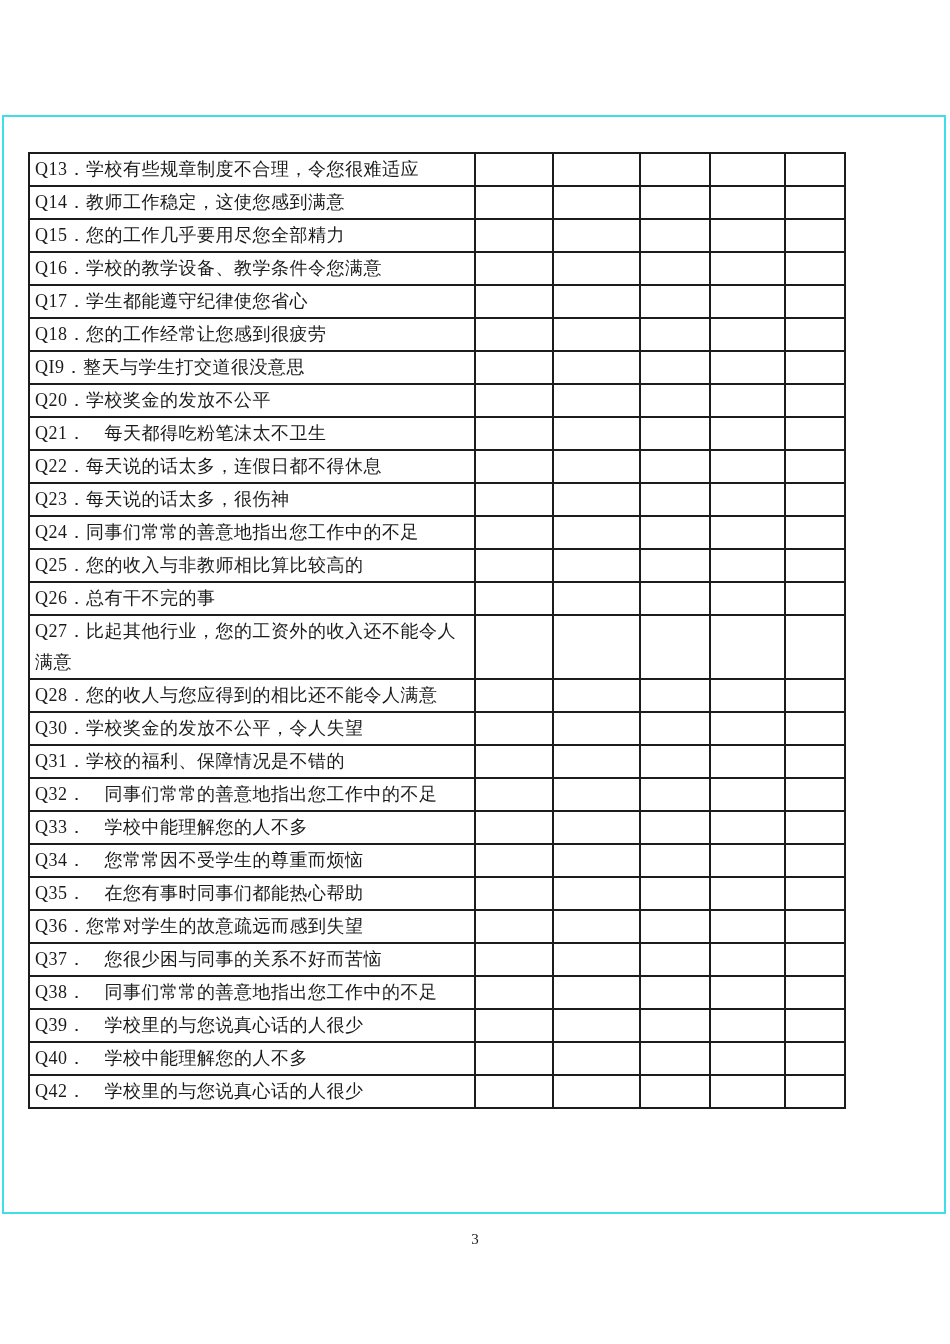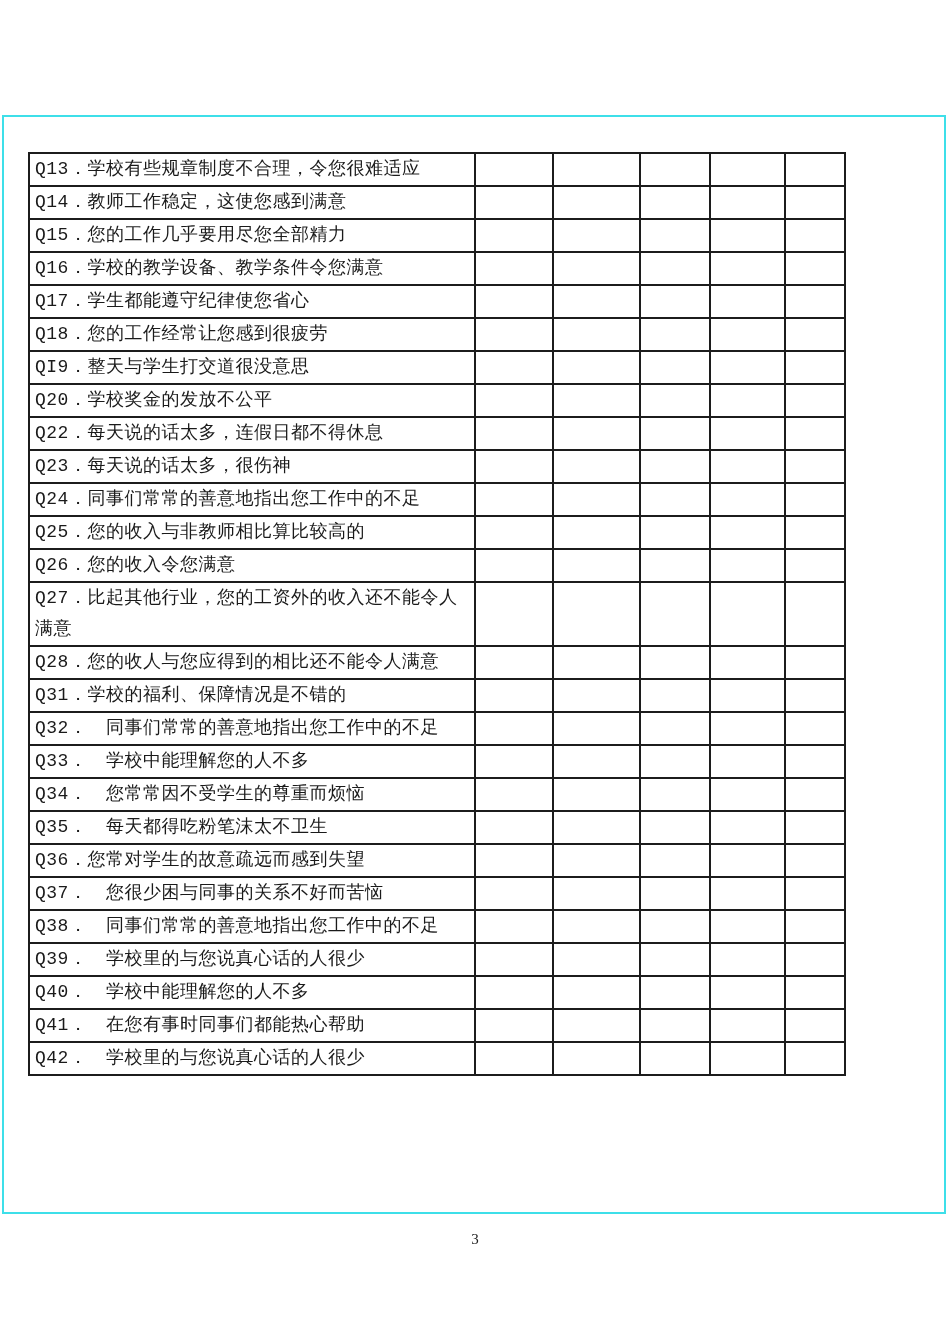--- a/index.html
+++ b/index.html
@@ -38,21 +38,20 @@
     vertical-align: middle;
   }
   td.q-cell {
     height: 29px;
     padding: 0 4px 0 5px;
     font-size: 18px;
     line-height: 31px;
     letter-spacing: 0.5px;
     word-break: break-all;
     white-space: normal;
-    font-family: Liberation Mono, monospace;
   }
   td.a-cell {
     height: 29px;
   }
   col.c0 { width: 446px; }
   col.c1 { width: 78px; }
   col.c2 { width: 87px; }
   col.c3 { width: 70px; }
   col.c4 { width: 75px; }
   col.c5 { width: 60px; }
@@ -139,20 +138,28 @@
       </tr>
       <tr>
         <td class="q-cell">Q20．学校奖金的发放不公平</td>
         <td class="a-cell"></td>
         <td class="a-cell"></td>
         <td class="a-cell"></td>
         <td class="a-cell"></td>
         <td class="a-cell"></td>
       </tr>
       <tr>
+        <td class="q-cell">Q21．　每天都得吃粉笔沫太不卫生</td>
+        <td class="a-cell"></td>
+        <td class="a-cell"></td>
+        <td class="a-cell"></td>
+        <td class="a-cell"></td>
+        <td class="a-cell"></td>
+      </tr>
+      <tr>
         <td class="q-cell">Q22．每天说的话太多，连假日都不得休息</td>
         <td class="a-cell"></td>
         <td class="a-cell"></td>
         <td class="a-cell"></td>
         <td class="a-cell"></td>
         <td class="a-cell"></td>
       </tr>
       <tr>
         <td class="q-cell">Q23．每天说的话太多，很伤神</td>
         <td class="a-cell"></td>
@@ -171,21 +178,21 @@
       </tr>
       <tr>
         <td class="q-cell">Q25．您的收入与非教师相比算比较高的</td>
         <td class="a-cell"></td>
         <td class="a-cell"></td>
         <td class="a-cell"></td>
         <td class="a-cell"></td>
         <td class="a-cell"></td>
       </tr>
       <tr>
-        <td class="q-cell">Q26．您的收入令您满意</td>
+        <td class="q-cell">Q26．总有干不完的事</td>
         <td class="a-cell"></td>
         <td class="a-cell"></td>
         <td class="a-cell"></td>
         <td class="a-cell"></td>
         <td class="a-cell"></td>
       </tr>
       <tr>
         <td class="q-cell">Q27．比起其他行业，您的工资外的收入还不能令人满意</td>
         <td class="a-cell"></td>
         <td class="a-cell"></td>
@@ -195,20 +202,28 @@
       </tr>
       <tr>
         <td class="q-cell">Q28．您的收人与您应得到的相比还不能令人满意</td>
         <td class="a-cell"></td>
         <td class="a-cell"></td>
         <td class="a-cell"></td>
         <td class="a-cell"></td>
         <td class="a-cell"></td>
       </tr>
       <tr>
+        <td class="q-cell">Q30．学校奖金的发放不公平，令人失望</td>
+        <td class="a-cell"></td>
+        <td class="a-cell"></td>
+        <td class="a-cell"></td>
+        <td class="a-cell"></td>
+        <td class="a-cell"></td>
+      </tr>
+      <tr>
         <td class="q-cell">Q31．学校的福利、保障情况是不错的</td>
         <td class="a-cell"></td>
         <td class="a-cell"></td>
         <td class="a-cell"></td>
         <td class="a-cell"></td>
         <td class="a-cell"></td>
       </tr>
       <tr>
         <td class="q-cell">Q32．　同事们常常的善意地指出您工作中的不足</td>
         <td class="a-cell"></td>
@@ -227,21 +242,21 @@
       </tr>
       <tr>
         <td class="q-cell">Q34．　您常常因不受学生的尊重而烦恼</td>
         <td class="a-cell"></td>
         <td class="a-cell"></td>
         <td class="a-cell"></td>
         <td class="a-cell"></td>
         <td class="a-cell"></td>
       </tr>
       <tr>
-        <td class="q-cell">Q35．　每天都得吃粉笔沫太不卫生</td>
+        <td class="q-cell">Q35．　在您有事时同事们都能热心帮助</td>
         <td class="a-cell"></td>
         <td class="a-cell"></td>
         <td class="a-cell"></td>
         <td class="a-cell"></td>
         <td class="a-cell"></td>
       </tr>
       <tr>
         <td class="q-cell">Q36．您常对学生的故意疏远而感到失望</td>
         <td class="a-cell"></td>
         <td class="a-cell"></td>
@@ -268,28 +283,20 @@
       <tr>
         <td class="q-cell">Q39．　学校里的与您说真心话的人很少</td>
         <td class="a-cell"></td>
         <td class="a-cell"></td>
         <td class="a-cell"></td>
         <td class="a-cell"></td>
         <td class="a-cell"></td>
       </tr>
       <tr>
         <td class="q-cell">Q40．　学校中能理解您的人不多</td>
-        <td class="a-cell"></td>
-        <td class="a-cell"></td>
-        <td class="a-cell"></td>
-        <td class="a-cell"></td>
-        <td class="a-cell"></td>
-      </tr>
-      <tr>
-        <td class="q-cell">Q41．　在您有事时同事们都能热心帮助</td>
         <td class="a-cell"></td>
         <td class="a-cell"></td>
         <td class="a-cell"></td>
         <td class="a-cell"></td>
         <td class="a-cell"></td>
       </tr>
       <tr>
         <td class="q-cell">Q42．　学校里的与您说真心话的人很少</td>
         <td class="a-cell"></td>
         <td class="a-cell"></td>

